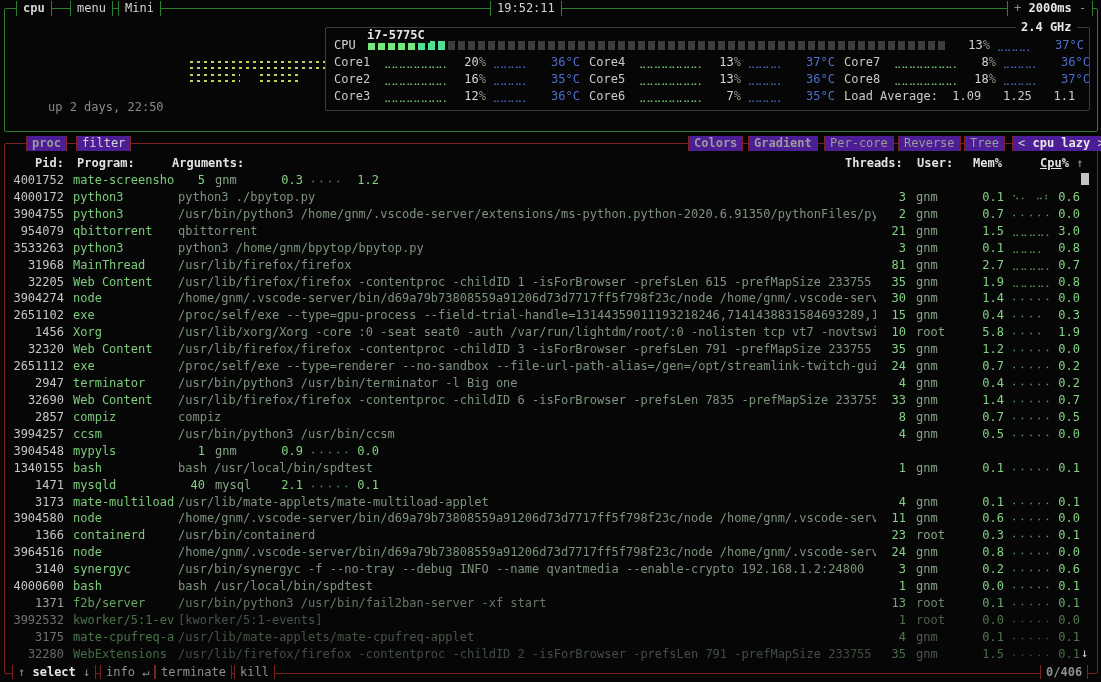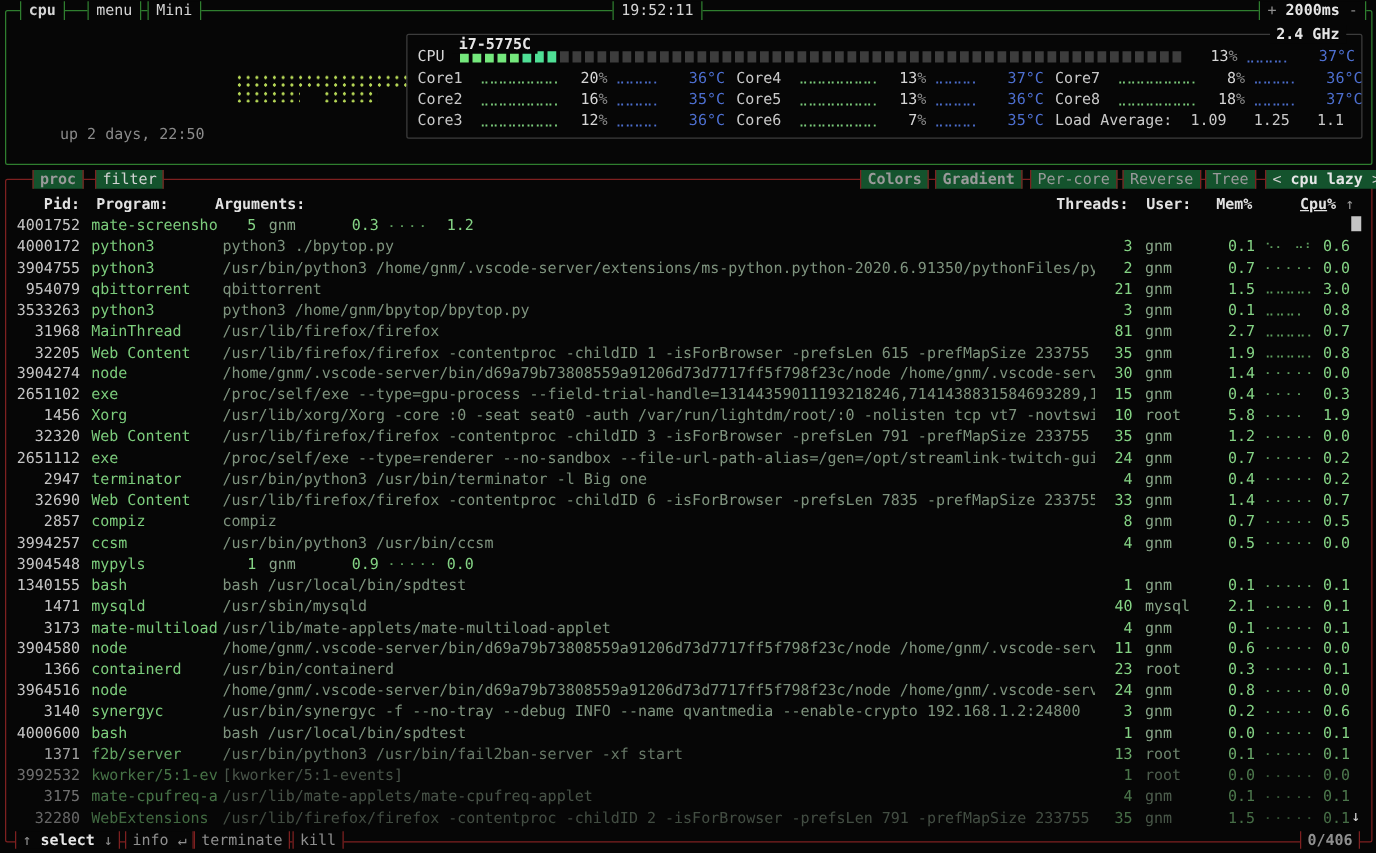--- a/index.html
+++ b/index.html
@@ -27,21 +27,21 @@
   #cpu-meter-row .mlabel{width:34px;flex:none;color:#d6d6d6;}
   #cpu-blocks{width:588px;flex:none;display:flex;align-items:center;overflow:hidden;}
   .blk{width:7px;height:9px;background:#3d3d3d;margin-right:3px;flex:none;}
   .blk.on1{background:#74e87c;}
   .blk.on2{background:#4fdf95;}
   .loadavg{color:#c9c9c9;white-space:pre;}
   .dots{background-image:radial-gradient(circle,#b7d957 1.2px,transparent 1.4px);background-size:7px 6px;}
   #uptime{left:48px;top:100px;color:#8a8a8a;}
   
   #proc-box{left:4px;top:143px;width:1092px;height:529px;border:1px solid #7e2020;border-radius:2px;}
-  .pbtn{position:absolute;top:136px;height:15px;line-height:15px;background:#14532d;padding:0 5px;
+  .pbtn{position:absolute;top:136px;height:15px;line-height:15px;background:#4c1d95;padding:0 5px;
     border-left:1px solid #7e2020;border-right:1px solid #7e2020;color:#9a9a9a;white-space:pre;}
   .fbtn{position:absolute;top:665px;height:14px;line-height:14px;background:#060606;padding:0 5px;
     border-left:1px solid #7e2020;border-right:1px solid #7e2020;color:#8f8f8f;white-space:pre;}
   .hdr{position:absolute;top:156px;font-weight:bold;color:#e2e2e2;white-space:pre;}
   .sortname{text-decoration:underline;}
   .sortarrow{color:#9a9a9a;font-weight:normal;}
   #process-list{position:absolute;left:5px;top:172px;width:1086px;height:492px;overflow:hidden;}
   .prow{display:flex;height:16.93px;line-height:16.93px;white-space:pre;align-items:center;padding-left:3px;}
   .c-pid{width:56px;flex:none;text-align:right;color:#c6c6c6;}
   .c-prog{width:102px;flex:none;margin-left:9px;color:#7ccc7c;overflow:hidden;}
@@ -121,21 +121,21 @@
       <div class="prow"><span class="c-pid">2651102</span><span class="c-prog">exe</span><span class="c-args">/proc/self/exe --type=gpu-process --field-trial-handle=13144359011193218246,7141438831584693289,1310</span><span class="c-thr">15</span><span class="c-user">gnm</span><span class="c-mem">0.4</span><span class="c-graph">⠄⠄⠄⠄ ⠄</span><span class="c-cpu">0.3</span></div>
       <div class="prow"><span class="c-pid">1456</span><span class="c-prog">Xorg</span><span class="c-args">/usr/lib/xorg/Xorg -core :0 -seat seat0 -auth /var/run/lightdm/root/:0 -nolisten tcp vt7 -novtswitch</span><span class="c-thr">10</span><span class="c-user">root</span><span class="c-mem">5.8</span><span class="c-graph">⠄⠄⠄⠄ ⠂</span><span class="c-cpu">1.9</span></div>
       <div class="prow"><span class="c-pid">32320</span><span class="c-prog">Web Content</span><span class="c-args">/usr/lib/firefox/firefox -contentproc -childID 3 -isForBrowser -prefsLen 791 -prefMapSize 233755 -pa</span><span class="c-thr">35</span><span class="c-user">gnm</span><span class="c-mem">1.2</span><span class="c-graph">⠄⠄⠄⠄⠄</span><span class="c-cpu">0.0</span></div>
       <div class="prow"><span class="c-pid">2651112</span><span class="c-prog">exe</span><span class="c-args">/proc/self/exe --type=renderer --no-sandbox --file-url-path-alias=/gen=/opt/streamlink-twitch-gui/ge</span><span class="c-thr">24</span><span class="c-user">gnm</span><span class="c-mem">0.7</span><span class="c-graph">⠄⠄⠄⠄⠄</span><span class="c-cpu">0.2</span></div>
       <div class="prow"><span class="c-pid">2947</span><span class="c-prog">terminator</span><span class="c-args">/usr/bin/python3 /usr/bin/terminator -l Big one</span><span class="c-thr">4</span><span class="c-user">gnm</span><span class="c-mem">0.4</span><span class="c-graph">⠄⠄⠄⠄⠄</span><span class="c-cpu">0.2</span></div>
       <div class="prow"><span class="c-pid">32690</span><span class="c-prog">Web Content</span><span class="c-args">/usr/lib/firefox/firefox -contentproc -childID 6 -isForBrowser -prefsLen 7835 -prefMapSize 233755 -p</span><span class="c-thr">33</span><span class="c-user">gnm</span><span class="c-mem">1.4</span><span class="c-graph">⠄⠄⠄⠄⠄</span><span class="c-cpu">0.7</span></div>
       <div class="prow"><span class="c-pid">2857</span><span class="c-prog">compiz</span><span class="c-args">compiz</span><span class="c-thr">8</span><span class="c-user">gnm</span><span class="c-mem">0.7</span><span class="c-graph">⠄⠄⠄⠄⠄</span><span class="c-cpu">0.5</span></div>
       <div class="prow"><span class="c-pid">3994257</span><span class="c-prog">ccsm</span><span class="c-args">/usr/bin/python3 /usr/bin/ccsm</span><span class="c-thr">4</span><span class="c-user">gnm</span><span class="c-mem">0.5</span><span class="c-graph">⠄⠄⠄⠄⠄</span><span class="c-cpu">0.0</span></div>
       <div class="prow"><span class="c-pid">3904548</span><span class="c-prog">mypyls</span><span class="c-thr">1</span><span class="c-user">gnm</span><span class="c-mem">0.9</span><span class="c-graph">⠄⠄⠄⠄⠄</span><span class="c-cpu">0.0</span></div>
       <div class="prow"><span class="c-pid">1340155</span><span class="c-prog">bash</span><span class="c-args">bash /usr/local/bin/spdtest</span><span class="c-thr">1</span><span class="c-user">gnm</span><span class="c-mem">0.1</span><span class="c-graph">⠄⠄⠄⠄⠄</span><span class="c-cpu">0.1</span></div>
-      <div class="prow"><span class="c-pid">1471</span><span class="c-prog">mysqld</span><span class="c-args">/usr/sbin/mysqld</span><span class="c-thr">40</span><span class="c-user">mysql</span><span class="c-mem">2.1</span><span class="c-graph">⠄⠄⠄⠄⠄</span><span class="c-cpu">0.1</span></div>
+      <div class="prow"><span class="c-pid">1471</span><span class="c-prog">mysqld</span><span class="c-thr">40</span><span class="c-user">mysql</span><span class="c-mem">2.1</span><span class="c-graph">⠄⠄⠄⠄⠄</span><span class="c-cpu">0.1</span></div>
       <div class="prow"><span class="c-pid">3173</span><span class="c-prog">mate-multiload</span><span class="c-args">/usr/lib/mate-applets/mate-multiload-applet</span><span class="c-thr">4</span><span class="c-user">gnm</span><span class="c-mem">0.1</span><span class="c-graph">⠄⠄⠄⠄⠄</span><span class="c-cpu">0.1</span></div>
       <div class="prow"><span class="c-pid">3904580</span><span class="c-prog">node</span><span class="c-args">/home/gnm/.vscode-server/bin/d69a79b73808559a91206d73d7717ff5f798f23c/node /home/gnm/.vscode-server/</span><span class="c-thr">11</span><span class="c-user">gnm</span><span class="c-mem">0.6</span><span class="c-graph">⠄⠄⠄⠄⠄</span><span class="c-cpu">0.0</span></div>
       <div class="prow"><span class="c-pid">1366</span><span class="c-prog">containerd</span><span class="c-args">/usr/bin/containerd</span><span class="c-thr">23</span><span class="c-user">root</span><span class="c-mem">0.3</span><span class="c-graph">⠄⠄⠄⠄⠄</span><span class="c-cpu">0.1</span></div>
       <div class="prow"><span class="c-pid">3964516</span><span class="c-prog">node</span><span class="c-args">/home/gnm/.vscode-server/bin/d69a79b73808559a91206d73d7717ff5f798f23c/node /home/gnm/.vscode-server/</span><span class="c-thr">24</span><span class="c-user">gnm</span><span class="c-mem">0.8</span><span class="c-graph">⠄⠄⠄⠄⠄</span><span class="c-cpu">0.0</span></div>
       <div class="prow"><span class="c-pid">3140</span><span class="c-prog">synergyc</span><span class="c-args">/usr/bin/synergyc -f --no-tray --debug INFO --name qvantmedia --enable-crypto 192.168.1.2:24800</span><span class="c-thr">3</span><span class="c-user">gnm</span><span class="c-mem">0.2</span><span class="c-graph">⠄⠄⠄⠄⠄</span><span class="c-cpu">0.6</span></div>
       <div class="prow"><span class="c-pid">4000600</span><span class="c-prog">bash</span><span class="c-args">bash /usr/local/bin/spdtest</span><span class="c-thr">1</span><span class="c-user">gnm</span><span class="c-mem">0.0</span><span class="c-graph">⠄⠄⠄⠄⠄</span><span class="c-cpu">0.1</span></div>
       <div class="prow" style="opacity: 0.8;"><span class="c-pid">1371</span><span class="c-prog">f2b/server</span><span class="c-args">/usr/bin/python3 /usr/bin/fail2ban-server -xf start</span><span class="c-thr">13</span><span class="c-user">root</span><span class="c-mem">0.1</span><span class="c-graph">⠄⠄⠄⠄⠄</span><span class="c-cpu">0.1</span></div>
       <div class="prow" style="opacity: 0.55;"><span class="c-pid">3992532</span><span class="c-prog">kworker/5:1-ev</span><span class="c-args">[kworker/5:1-events]</span><span class="c-thr">1</span><span class="c-user">root</span><span class="c-mem">0.0</span><span class="c-graph">⠄⠄⠄⠄⠄</span><span class="c-cpu">0.0</span></div>
       <div class="prow" style="opacity: 0.55;"><span class="c-pid">3175</span><span class="c-prog">mate-cpufreq-a</span><span class="c-args">/usr/lib/mate-applets/mate-cpufreq-applet</span><span class="c-thr">4</span><span class="c-user">gnm</span><span class="c-mem">0.1</span><span class="c-graph">⠄⠄⠄⠄⠄</span><span class="c-cpu">0.1</span></div>
       <div class="prow" style="opacity: 0.5;"><span class="c-pid">32280</span><span class="c-prog">WebExtensions</span><span class="c-args">/usr/lib/firefox/firefox -contentproc -childID 2 -isForBrowser -prefsLen 791 -prefMapSize 233755 -pa</span><span class="c-thr">35</span><span class="c-user">gnm</span><span class="c-mem">1.5</span><span class="c-graph">⠄⠄⠄⠄⠄</span><span class="c-cpu">0.1</span></div>

